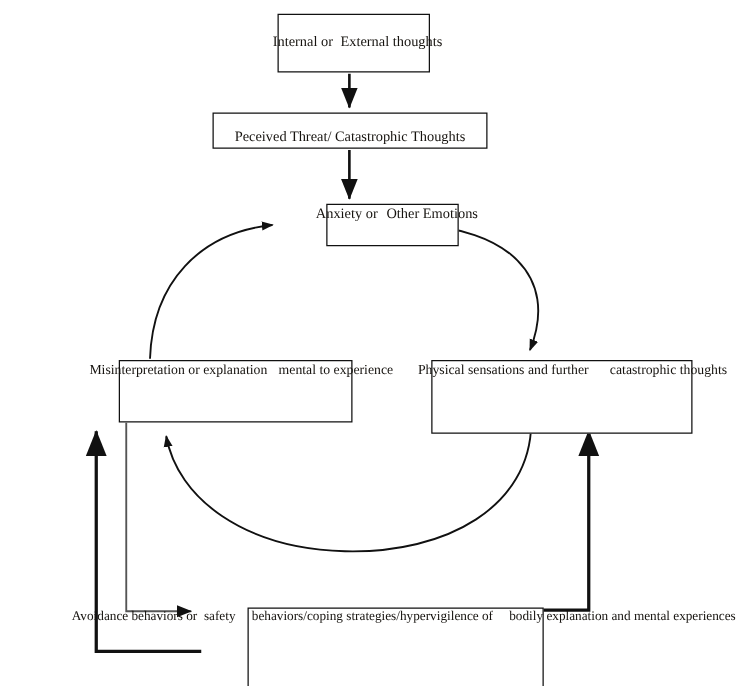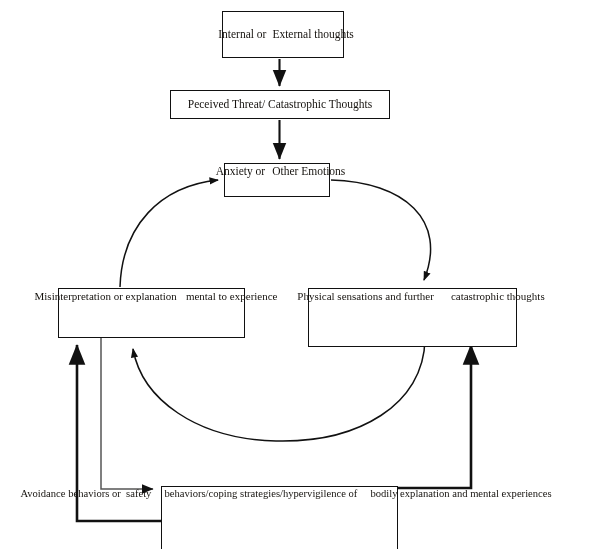--- a/index.html
+++ b/index.html
@@ -22,26 +22,26 @@
     flex-direction:row;
     justify-content:center;
     z-index:5;
   }
   .node .line{
     display:block;
     white-space:pre;
     line-height:1.30;
   }
   .center-txt{align-items:center;text-align:center;}
-  .left-txt{align-items:flex-start;text-align:left;}
+  .left-txt{align-items:flex-start;text-align:left;margin-left:37px;}
 
   
   #n-trigger{left:222px;top:11px;width:122px;height:47px;font-size:11.5px;}
   #n-trigger .line{padding-left:6px;}
-  #n-threat{left:170px;top:90px;width:220px;height:29px;font-size:11.5px;}
+  #n-threat{left:170px;top:90px;width:220px;height:29px;font-size:11.5px;align-items:flex-end;}
   #n-anxiety{left:224px;top:163px;width:106px;height:34px;font-size:11.5px;}
   #n-anxiety .line{padding-left:7px;}
   #n-misinterp{left:58px;top:288px;width:187px;height:50px;font-size:11px;}
   #n-misinterp .line{padding-left:9px;}
   #n-physical{left:308px;top:288px;width:209px;height:59px;font-size:11px;}
   #n-physical .line{padding-left:17px;}
   #n-avoid{left:161px;top:486px;width:237px;height:68px;font-size:10.6px;}
   #n-avoid .line{padding-left:13px;}
 </style>
 </head>

